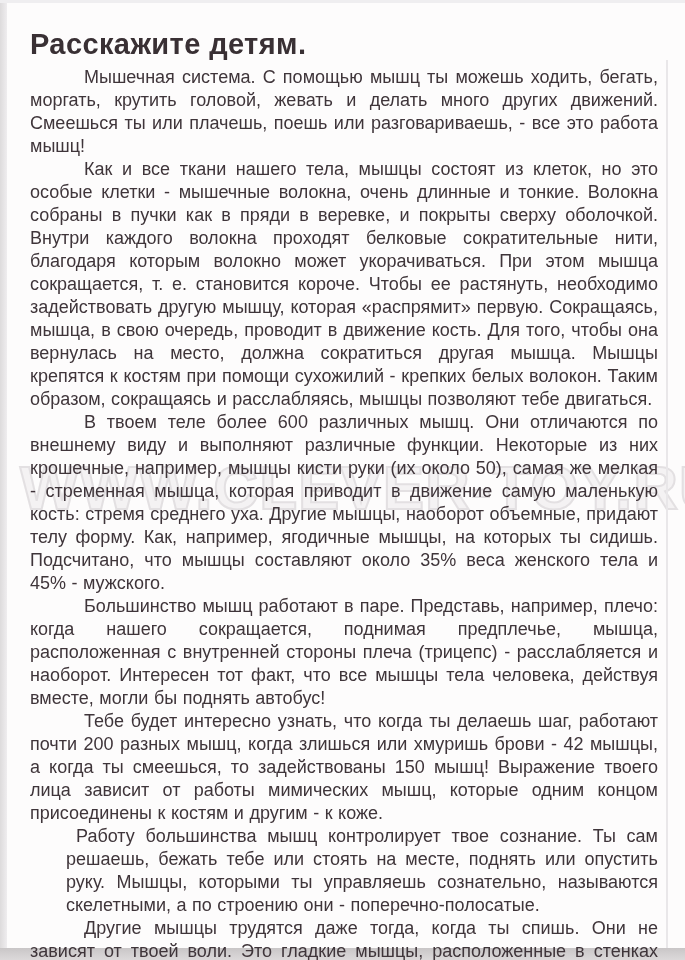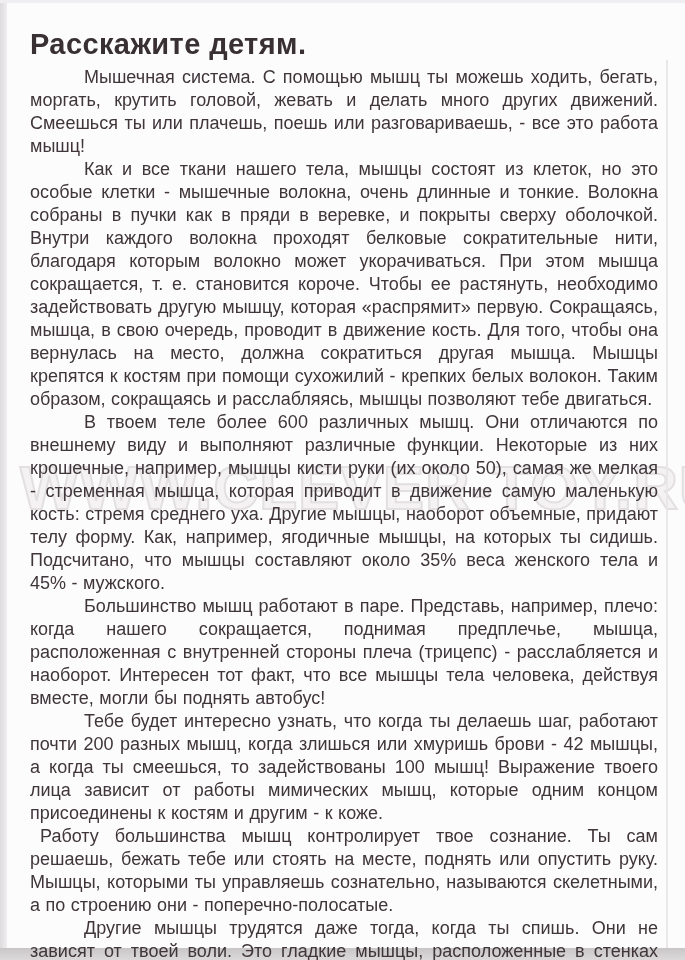--- a/index.html
+++ b/index.html
@@ -61,41 +61,41 @@
     color: #393034;
   }
   .content p {
     margin: 0;
     font-size: 18px;
     line-height: 23px;
     text-align: justify;
     text-indent: 54px;
     word-spacing: 0.5px;
   }
-  .content p.tiny-indent { text-indent: 10px; }
+  .content p.tiny-indent { text-indent: 10px; margin-left: 36px; }
 </style>
 </head>
 <body>
 
 <div class="page">
 
   <div class="watermark">WWW.CLEVER-TOY.RU</div>
 
   <div class="content">
     <h1 class="title">Расскажите детям.</h1>
 
     <p>Мышечная система. С помощью мышц ты можешь ходить, бегать, моргать, крутить головой, жевать и делать много других движений. Смеешься ты или плачешь, поешь или разговариваешь, - все это работа мышц!</p>
 
     <p>Как и все ткани нашего тела, мышцы состоят из клеток, но это особые клетки - мышечные волокна, очень длинные и тонкие. Волокна собраны в пучки как в пряди в веревке, и покрыты сверху оболочкой. Внутри каждого волокна проходят белковые сократительные нити, благодаря которым волокно может укорачиваться. При этом мышца сокращается, т. е. становится короче. Чтобы ее растянуть, необходимо задействовать другую мышцу, которая «распрямит» первую. Сокращаясь, мышца, в свою очередь, проводит в движение кость. Для того, чтобы она вернулась на место, должна сократиться другая мышца. Мышцы крепятся к костям при помощи сухожилий - крепких белых волокон. Таким образом, сокращаясь и расслабляясь, мышцы позволяют тебе двигаться.</p>
 
     <p>В твоем теле более 600 различных мышц. Они отличаются по внешнему виду и выполняют различные функции. Некоторые из них крошечные, например, мышцы кисти руки (их около 50), самая же мелкая - стременная мышца, которая приводит в движение самую маленькую кость: стремя среднего уха. Другие мышцы, наоборот объемные, придают телу форму. Как, например, ягодичные мышцы, на которых ты сидишь. Подсчитано, что мышцы составляют около 35% веса женского тела и 45% - мужского.</p>
 
     <p>Большинство мышц работают в паре. Представь, например, плечо: когда нашего сокращается, поднимая предплечье, мышца, расположенная с внутренней стороны плеча (трицепс) - расслабляется и наоборот. Интересен тот факт, что все мышцы тела человека, действуя вместе, могли бы поднять автобус!</p>
 
-    <p>Тебе будет интересно узнать, что когда ты делаешь шаг, работают почти 200 разных мышц, когда злишься или хмуришь брови - 42 мышцы, а когда ты смеешься, то задействованы 100 мышц! Выражение твоего лица зависит от работы мимических мышц, которые одним концом присоединены к костям и другим - к коже.</p>
+    <p>Тебе будет интересно узнать, что когда ты делаешь шаг, работают почти 200 разных мышц, когда злишься или хмуришь брови - 42 мышцы, а когда ты смеешься, то задействованы 150 мышц! Выражение твоего лица зависит от работы мимических мышц, которые одним концом присоединены к костям и другим - к коже.</p>
 
     <p class="tiny-indent">Работу большинства мышц контролирует твое сознание. Ты сам решаешь, бежать тебе или стоять на месте, поднять или опустить руку. Мышцы, которыми ты управляешь сознательно, называются скелетными, а по строению они - поперечно-полосатые.</p>
 
     <p>Другие мышцы трудятся даже тогда, когда ты спишь. Они не зависят от твоей воли. Это гладкие мышцы, расположенные в стенках внутренних органов - желудка, кишечника, мочевого пузыря. Сердце образовано особой сердечной мышцей, которая работает ритмично в течение всей жизни человека.</p>
   </div>
 
   <div class="edge-left"></div>
   <div class="edge-top"></div>
   <div class="edge-right"></div>
   <div class="edge-bottom"></div>

